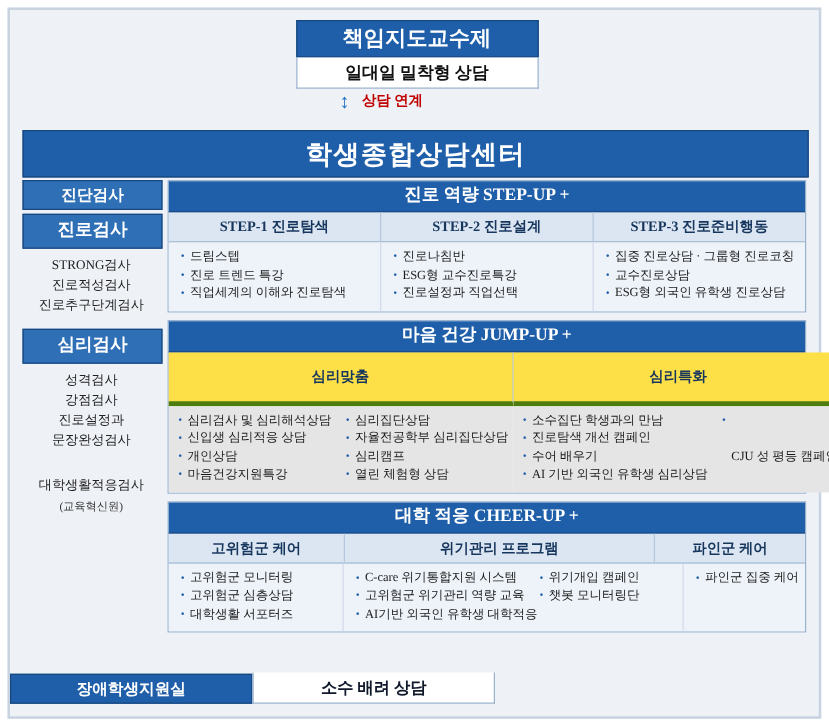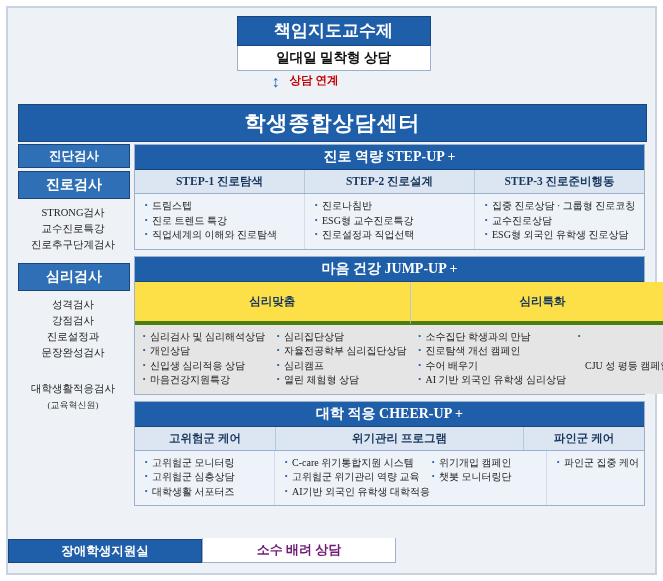--- a/index.html
+++ b/index.html
@@ -123,21 +123,21 @@
     position:absolute;left:0;bottom:10px;width:651px;
     display:flex;align-items:center;
   }
   .bottom-title{
     width:192px;height:22px;line-height:22px;text-align:center;
     background:#1f5fa9;color:#fff;font-weight:bold;font-size:12.5px;
     border:1px solid #17477e;
   }
   .bottom-sub{
     width:192px;height:24px;line-height:24px;text-align:center;
-    background:#ffffff;color:#701a75;font-size:13px;font-weight:bold;
+    background:#ffffff;color:#0f172a;font-size:13px;font-weight:bold;
     border:1px solid #9bb2ce;border-top:none;
   }
 </style>
 </head>
 <body>
 
 <div class="frame">
 
   <div class="top-wrap">
     <div class="top-title">책임지도교수제</div>
@@ -150,21 +150,21 @@
 
   <div class="center-head">학생종합상담센터</div>
 
   <div class="body-area">
 
     <div class="left-col">
       <div class="lc-head">진단검사</div>
       <div class="lc-big">진로검사</div>
       <div class="lc-list">
         <div>STRONG검사</div>
-        <div>교수진로특강</div>
+        <div>진로적성검사</div>
         <div>진로추구단계검사</div>
       </div>
       <div style="height:10px"></div>
       <div class="lc-big">심리검사</div>
       <div class="lc-list">
         <div>성격검사</div>
         <div>강점검사</div>
         <div>진로설정과</div>
         <div>문장완성검사</div>
       </div>
@@ -211,22 +211,22 @@
 
       <div class="panel">
         <div class="panel-head">마음 건강 JUMP-UP +</div>
         <div class="two-sub">
           <div class="sub">
             <div class="sub-head">심리맞춤</div>
             <div class="sub-body">
               <div class="sub-col">
                 <ul class="bullets">
                   <li>심리검사 및 심리해석상담</li>
+                  <li>신입생 심리적응 상담</li>
                   <li>개인상담</li>
-                  <li>신입생 심리적응 상담</li>
                   <li>마음건강지원특강</li>
                 </ul>
               </div>
               <div class="sub-col">
                 <ul class="bullets">
                   <li>심리집단상담</li>
                   <li>자율전공학부 심리집단상담</li>
                   <li>심리캠프</li>
                   <li>열린 체험형 상담</li>
                 </ul>

